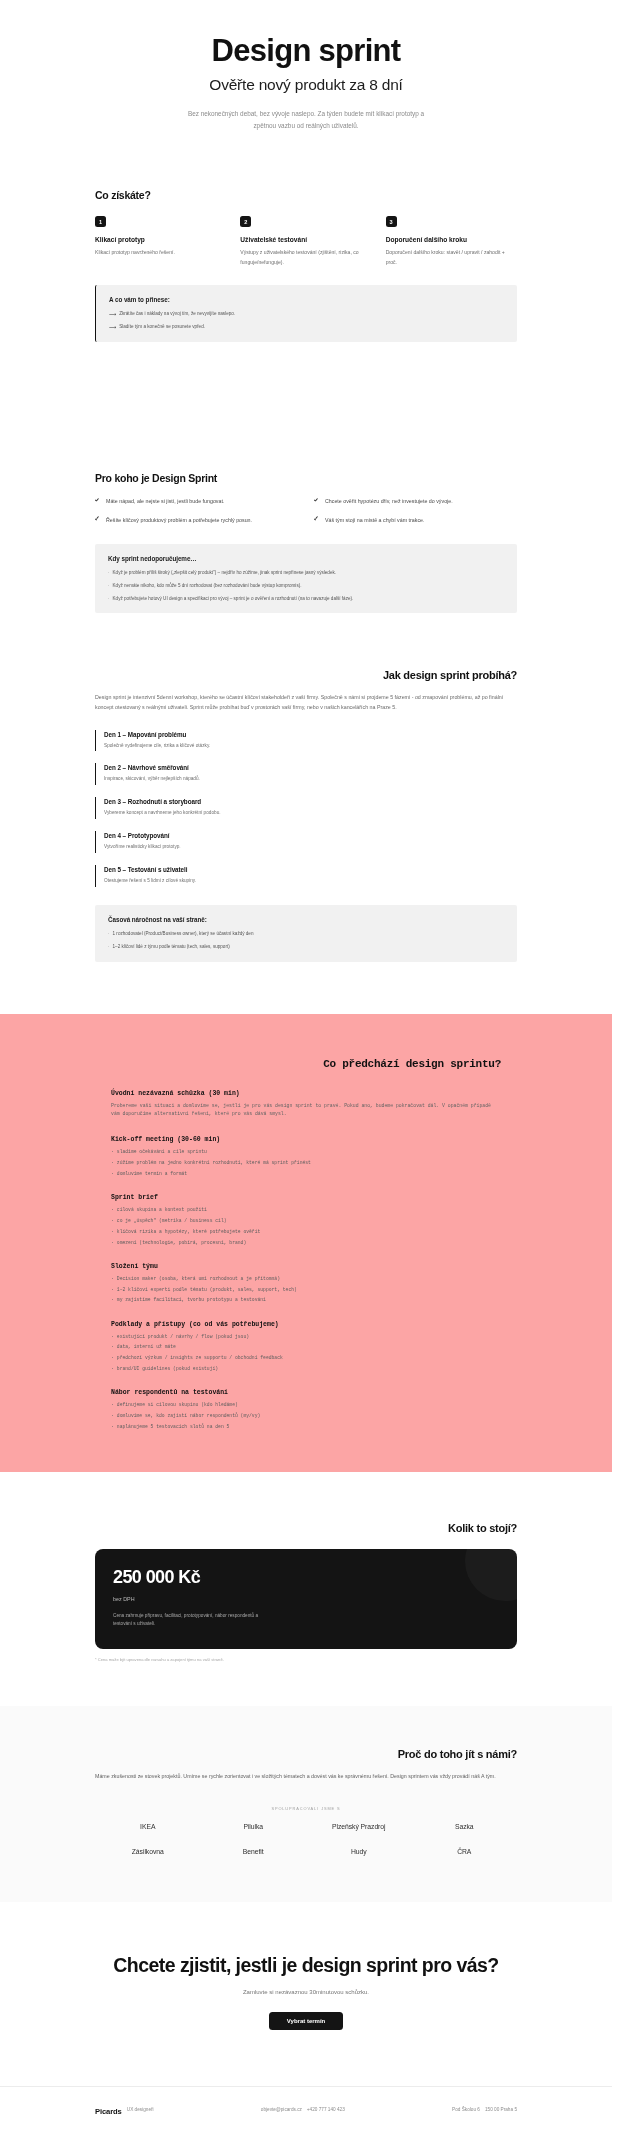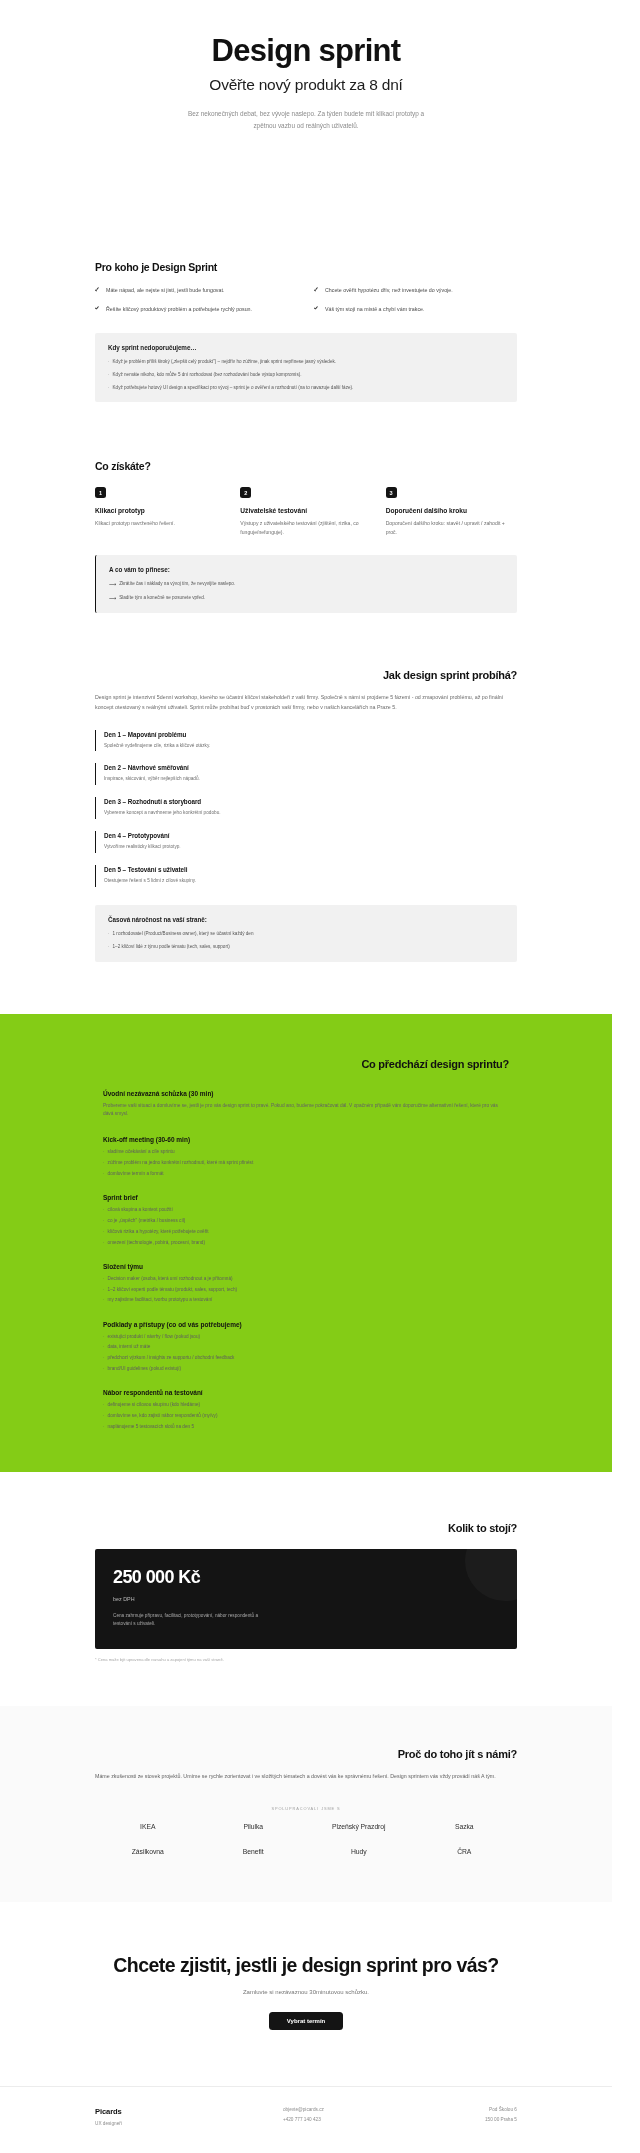--- a/index.html
+++ b/index.html
@@ -86,32 +86,32 @@
   .process { margin-top: 56px; }
   .proc-intro {
     font-size: 5.3px; line-height: 1.95; color: #6a6a6a; margin-top: 11px;
   }
   .days { margin-top: 17px; display: flex; flex-direction: column; gap: 12px; }
   .day { border-left: 1.5px solid #151515; padding: 1px 0 2px 8px; }
   .day-h { font-size: 6.3px; font-weight: 700; color: #111; letter-spacing: -0.05px; }
   .day-p { font-size: 4.7px; line-height: 1.7; color: #6f6f6f; margin-top: 4px; }
 
   
-  .band { background: #84cc16; margin-top: 52px; padding: 44px 8px 42px; }
+  .band { background: #fca5a5; margin-top: 52px; padding: 44px 16px 42px; font-family: Liberation Mono, monospace; }
   .band-inner { padding: 0 95px; }
   .prep-groups { margin-top: 20px; display: flex; flex-direction: column; gap: 17px; }
   .prep-h { font-size: 6.5px; font-weight: 700; color: #111; }
   .prep-p { font-size: 4.8px; line-height: 1.85; color: #636363; margin-top: 5px; }
   .prep-ul { margin-top: 5px; display: flex; flex-direction: column; gap: 3.5px; }
   .prep-li { font-size: 4.7px; line-height: 1.55; color: #5e5e5e; display: flex; gap: 3px; }
 
   
   .price-sec { margin-top: 50px; }
   .price-card {
-    margin-top: 15px; background: #141414; border-radius: 2px;
+    margin-top: 15px; background: #141414; border-radius: 8px;
     padding: 19px 18px 21px; color: #fff; position: relative; overflow: hidden;
     min-height: 78px;
   }
   .price-card::after {
     content: ""; position: absolute; right: -28px; top: -28px;
     width: 80px; height: 80px; border-radius: 50%;
     background: rgba(255,255,255,0.035);
   }
   .price-amount {
     font-size: 18px; font-weight: 700; letter-spacing: -0.6px; line-height: 1.05;
@@ -151,37 +151,72 @@
     background: #141414; color: #fff; border: none; border-radius: 3.5px;
     padding: 0 18px; height: 18px; font-size: 6px; font-weight: 700;
     font-family: "Liberation Sans", sans-serif; cursor: pointer;
   }
 
   
   .footer {
     border-top: 1px solid #ececec; padding: 20px 95px 26px;
     display: flex; justify-content: space-between; align-items: flex-start;
   }
-  .fcol { display: flex; flex-direction: column; gap: 5px; }
+  .fcol { display: flex; gap: 5px; }
   .fcol.mid { align-items: flex-start; }
   .fcol.right { align-items: flex-end; text-align: right; }
   .brand { font-size: 7.6px; font-weight: 700; color: #111; letter-spacing: -0.1px; }
   .ftxt { font-size: 4.7px; color: #8c8c8c; }
 </style>
 </head>
 <body>
 
 <div class="page">
 
   <section class="hero">
     <h1>Design sprint</h1>
     <h2>Ověřte nový produkt za 8 dní</h2>
     <p>Bez nekonečných debat, bez vývoje naslepo. Za týden budete mít klikací prototyp a zpětnou vazbu od reálných uživatelů.</p>
   </section>
 
+  <section class="section benefits">
+    <div class="sec-title">Co získáte?</div>
+    <div class="ben-grid">
+      <div class="ben-col">
+        <div class="badge">1</div>
+        <div class="ben-h">Klikací prototyp</div>
+        <div class="ben-p">Klikací prototyp navrženého řešení.</div>
+      </div>
+      <div class="ben-col">
+        <div class="badge">2</div>
+        <div class="ben-h">Uživatelské testování</div>
+        <div class="ben-p">Výstupy z uživatelského testování (zjištění, rizika, co funguje/nefunguje).</div>
+      </div>
+      <div class="ben-col">
+        <div class="badge">3</div>
+        <div class="ben-h">Doporučení dalšího kroku</div>
+        <div class="ben-p">Doporučení dalšího kroku: stavět / upravit / zahodit + proč.</div>
+      </div>
+    </div>
+
+    <div class="note accent">
+      <div class="note-title">A co vám to přinese:</div>
+      <div class="note-list">
+        <div class="note-li">
+          <span class="arr">⟶</span>
+          <span>Zkrátíte čas i náklady na vývoj tím, že nevyvíjíte naslepo.</span>
+        </div>
+        <div class="note-li">
+          <span class="arr">⟶</span>
+          <span>Sladíte tým a konečně se posunete vpřed.</span>
+        </div>
+      </div>
+    </div>
+  </section>
+
   <section class="section audience">
     <div class="sec-title">Pro koho je Design Sprint</div>
     <div class="aud-grid">
       <div class="aud-col">
         <div class="aud-item">
           <span class="chk"></span>
           <span class="aud-text">Máte nápad, ale nejste si jistí, jestli bude fungovat.</span>
         </div>
         <div class="aud-item">
           <span class="chk"></span>
@@ -207,55 +242,20 @@
           <span class="dot">·</span>
           <span>Když je problém příliš široký („zlepšit celý produkt") – nejdřív ho zúžíme, jinak sprint nepřinese jasný výsledek.</span>
         </div>
         <div class="note-li">
           <span class="dot">·</span>
           <span>Když nemáte nikoho, kdo může 5 dní rozhodovat (bez rozhodování bude výstup kompromis).</span>
         </div>
         <div class="note-li">
           <span class="dot">·</span>
           <span>Když potřebujete hotový UI design a specifikaci pro vývoj – sprint je o ověření a rozhodnutí (na to navazuje další fáze).</span>
-        </div>
-      </div>
-    </div>
-  </section>
-
-  <section class="section benefits">
-    <div class="sec-title">Co získáte?</div>
-    <div class="ben-grid">
-      <div class="ben-col">
-        <div class="badge">1</div>
-        <div class="ben-h">Klikací prototyp</div>
-        <div class="ben-p">Klikací prototyp navrženého řešení.</div>
-      </div>
-      <div class="ben-col">
-        <div class="badge">2</div>
-        <div class="ben-h">Uživatelské testování</div>
-        <div class="ben-p">Výstupy z uživatelského testování (zjištění, rizika, co funguje/nefunguje).</div>
-      </div>
-      <div class="ben-col">
-        <div class="badge">3</div>
-        <div class="ben-h">Doporučení dalšího kroku</div>
-        <div class="ben-p">Doporučení dalšího kroku: stavět / upravit / zahodit + proč.</div>
-      </div>
-    </div>
-
-    <div class="note accent">
-      <div class="note-title">A co vám to přinese:</div>
-      <div class="note-list">
-        <div class="note-li">
-          <span class="arr">⟶</span>
-          <span>Zkrátíte čas i náklady na vývoj tím, že nevyvíjíte naslepo.</span>
-        </div>
-        <div class="note-li">
-          <span class="arr">⟶</span>
-          <span>Sladíte tým a konečně se posunete vpřed.</span>
         </div>
       </div>
     </div>
   </section>
 
   <section class="section process">
     <div class="sec-title lg">Jak design sprint probíhá?</div>
     <p class="proc-intro">Design sprint je intenzivní 5denní workshop, kterého se účastní klíčoví stakeholdeři z vaší firmy. Společně s námi si projdeme 5 fázemi - od zmapování problému, až po finální koncept otestovaný s reálnými uživateli. Sprint může probíhat buď v prostorách vaší firmy, nebo v našich kancelářích na Praze 5.</p>
     <div class="days">
       <div class="day">

